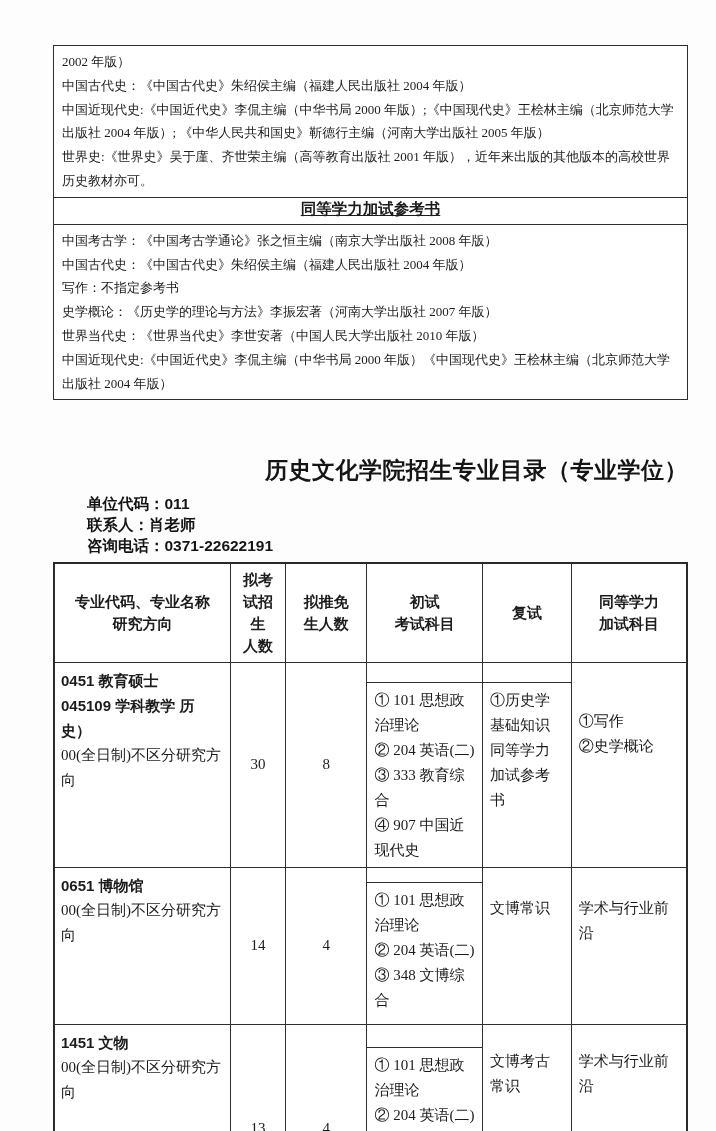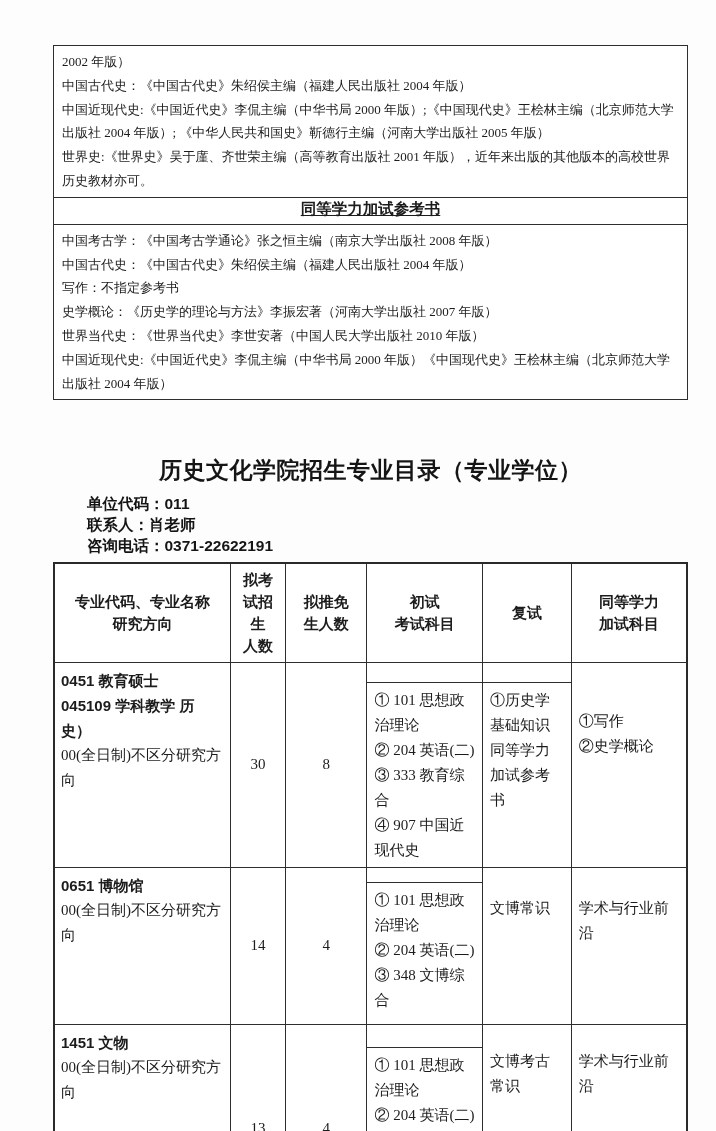--- a/index.html
+++ b/index.html
@@ -17,21 +17,21 @@
   .books-cell { padding:4px 9px 4px 8px; font-size:13px; line-height:23.8px; }
   .books-cell p { margin:0; }
   .section-header-cell {
     height:27px; text-align:center; padding:1px 0;
     font-family:"Liberation Sans","DejaVu Sans",sans-serif;
     font-weight:700; font-size:15.5px;text-decoration:underline;
   }
 
   
   .page-title {
-    margin-top:55px; text-align:center;
+    margin-top:55px; text-align:right;
     font-family:"Liberation Sans","DejaVu Sans",sans-serif;
     font-weight:700; font-size:23px; letter-spacing:.5px; color:#151515;
   }
   .info-line {
     margin-top:8px; padding:0 14px 0 34px;
     display:flex; justify-content:space-between; align-items:baseline;
     font-family:"Liberation Sans","DejaVu Sans",sans-serif;
     font-weight:700; font-size:15.5px; color:#151515;flex-direction:column;
   }
 

